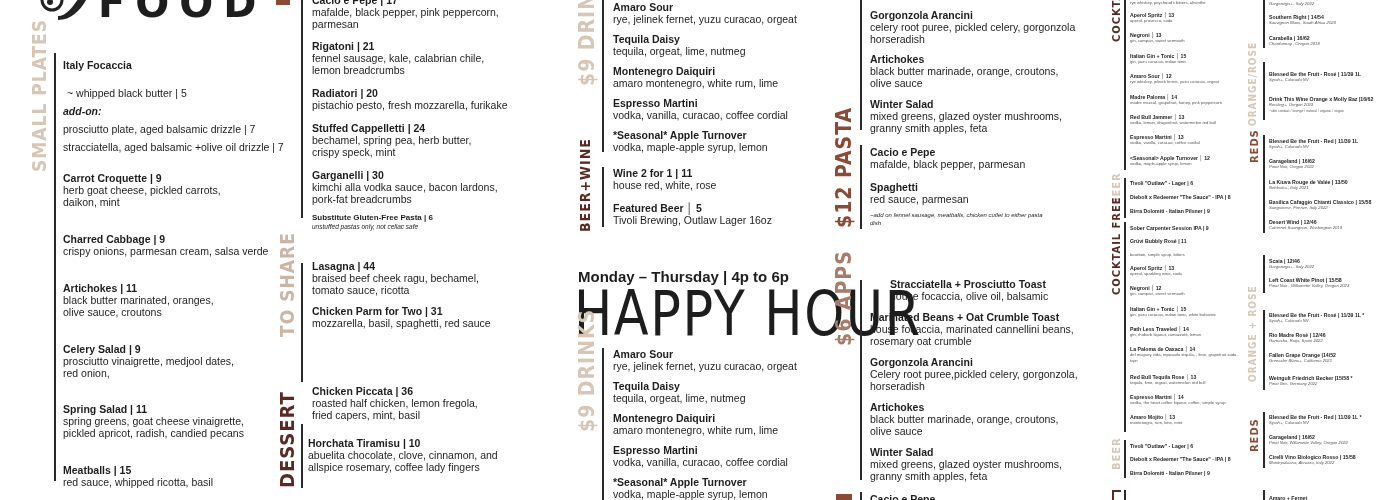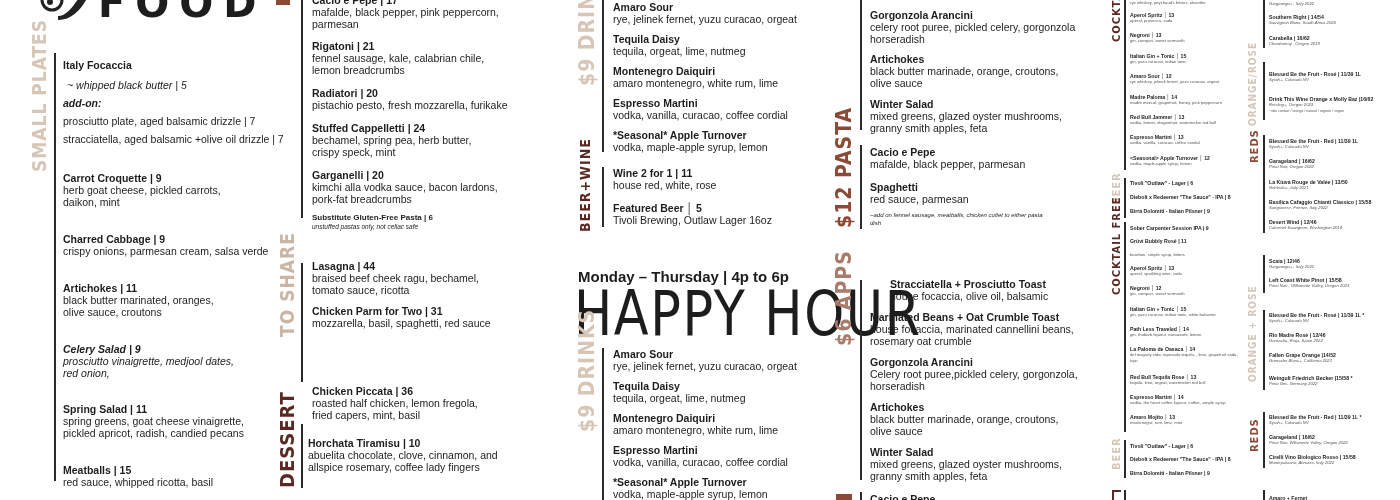--- a/index.html
+++ b/index.html
@@ -42,41 +42,41 @@
     <circle cx="12" cy="16" r="3" fill="#222"></circle>
   </svg>
   <span class="logo-text" style="margin-left:6px; line-height:34px;">FOOD</span>
 </div>
 
 <div class="vlabel beige" style="left:28px; top:172px; font-size:19px;">SMALL PLATES</div>
 <div class="vline" style="left:54px; top:53px; height:428px;"></div>
 
 <div class="item" style="left:63px; top:59px;">
   <span class="t">Italy Focaccia</span>
-  <span class="d" style="margin-top:8px; margin-left:4px;font-style:italic;">~ whipped black butter | 5</span>
+  <span class="d" style="margin-top:16px; margin-left:4px;">~ whipped black butter | 5</span>
   <span class="d" style="margin-top:6px; font-weight:bold; font-style:italic;">add-on:</span>
   <span class="d" style="margin-top:6px;">prosciutto plate, aged balsamic drizzle | 7</span>
   <span class="d" style="margin-top:6px;">stracciatella, aged balsamic +olive oil drizzle | 7</span>
 </div>
 
 <div class="item" style="left:63px; top:172px;">
   <span class="t">Carrot Croquette | 9</span>
   <span class="d">herb goat cheese, pickled carrots,</span>
   <span class="d">daikon, mint</span>
 </div>
 <div class="item" style="left:63px; top:233px;">
   <span class="t">Charred Cabbage | 9</span>
   <span class="d">crispy onions, parmesan cream, salsa verde</span>
 </div>
 <div class="item" style="left:63px; top:282px;">
   <span class="t">Artichokes | 11</span>
   <span class="d">black butter marinated, oranges,</span>
   <span class="d">olive sauce, croutons</span>
 </div>
-<div class="item" style="left:63px; top:343px;font-style:italic;">
+<div class="item" style="left:63px; top:343px;">
   <span class="t">Celery Salad | 9</span>
   <span class="d">prosciutto vinaigrette, medjool dates,</span>
   <span class="d">red onion,</span>
 </div>
 <div class="item" style="left:63px; top:403px;">
   <span class="t">Spring Salad | 11</span>
   <span class="d">spring greens, goat cheese vinaigrette,</span>
   <span class="d">pickled apricot, radish,  candied pecans</span>
 </div>
 <div class="item" style="left:63px; top:464px;">
@@ -100,21 +100,21 @@
 <div class="item" style="left:312px; top:87px;">
   <span class="t">Radiatori | 20</span>
   <span class="d">pistachio pesto, fresh mozzarella, furikake</span>
 </div>
 <div class="item" style="left:312px; top:122px;">
   <span class="t">Stuffed Cappelletti | 24</span>
   <span class="d">bechamel, spring pea, herb butter,</span>
   <span class="d">crispy speck, mint</span>
 </div>
 <div class="item" style="left:312px; top:169px;">
-  <span class="t">Garganelli | 20</span>
+  <span class="t">Garganelli | 30</span>
   <span class="d">kimchi alla vodka sauce, bacon lardons,</span>
   <span class="d">pork-fat breadcrumbs</span>
 </div>
 <div class="item sm" style="left:312px; top:213px;">
   <span class="t" style="font-size:8px; line-height:10px;">Substitute Gluten-Free Pasta | 6</span>
   <span class="note" style="display:block; font-size:6.5px;">unstuffed pastas only, not celiac safe</span>
 </div>
 
 <div class="vlabel beige" style="left:276px; top:337px; font-size:19px; color:#cbb6a6;">TO SHARE</div>
 <div class="vline" style="left:301px; top:263px; height:119px;"></div>

